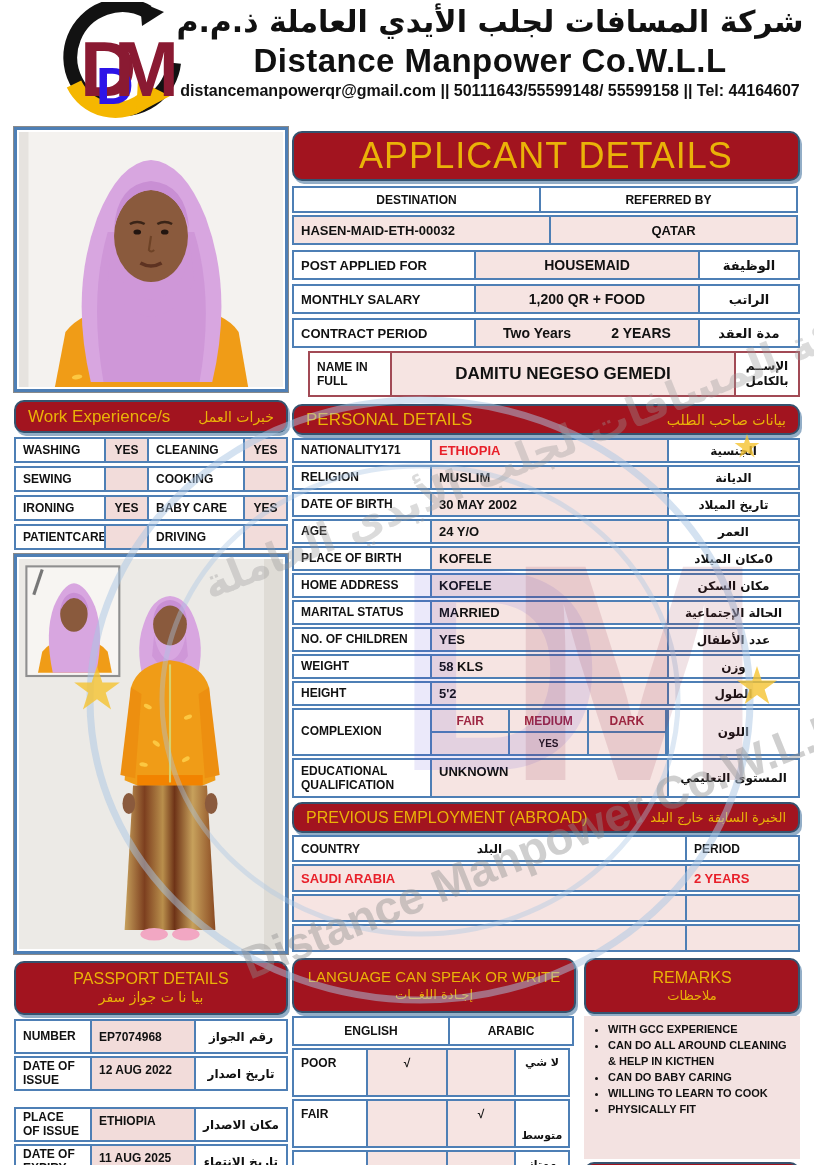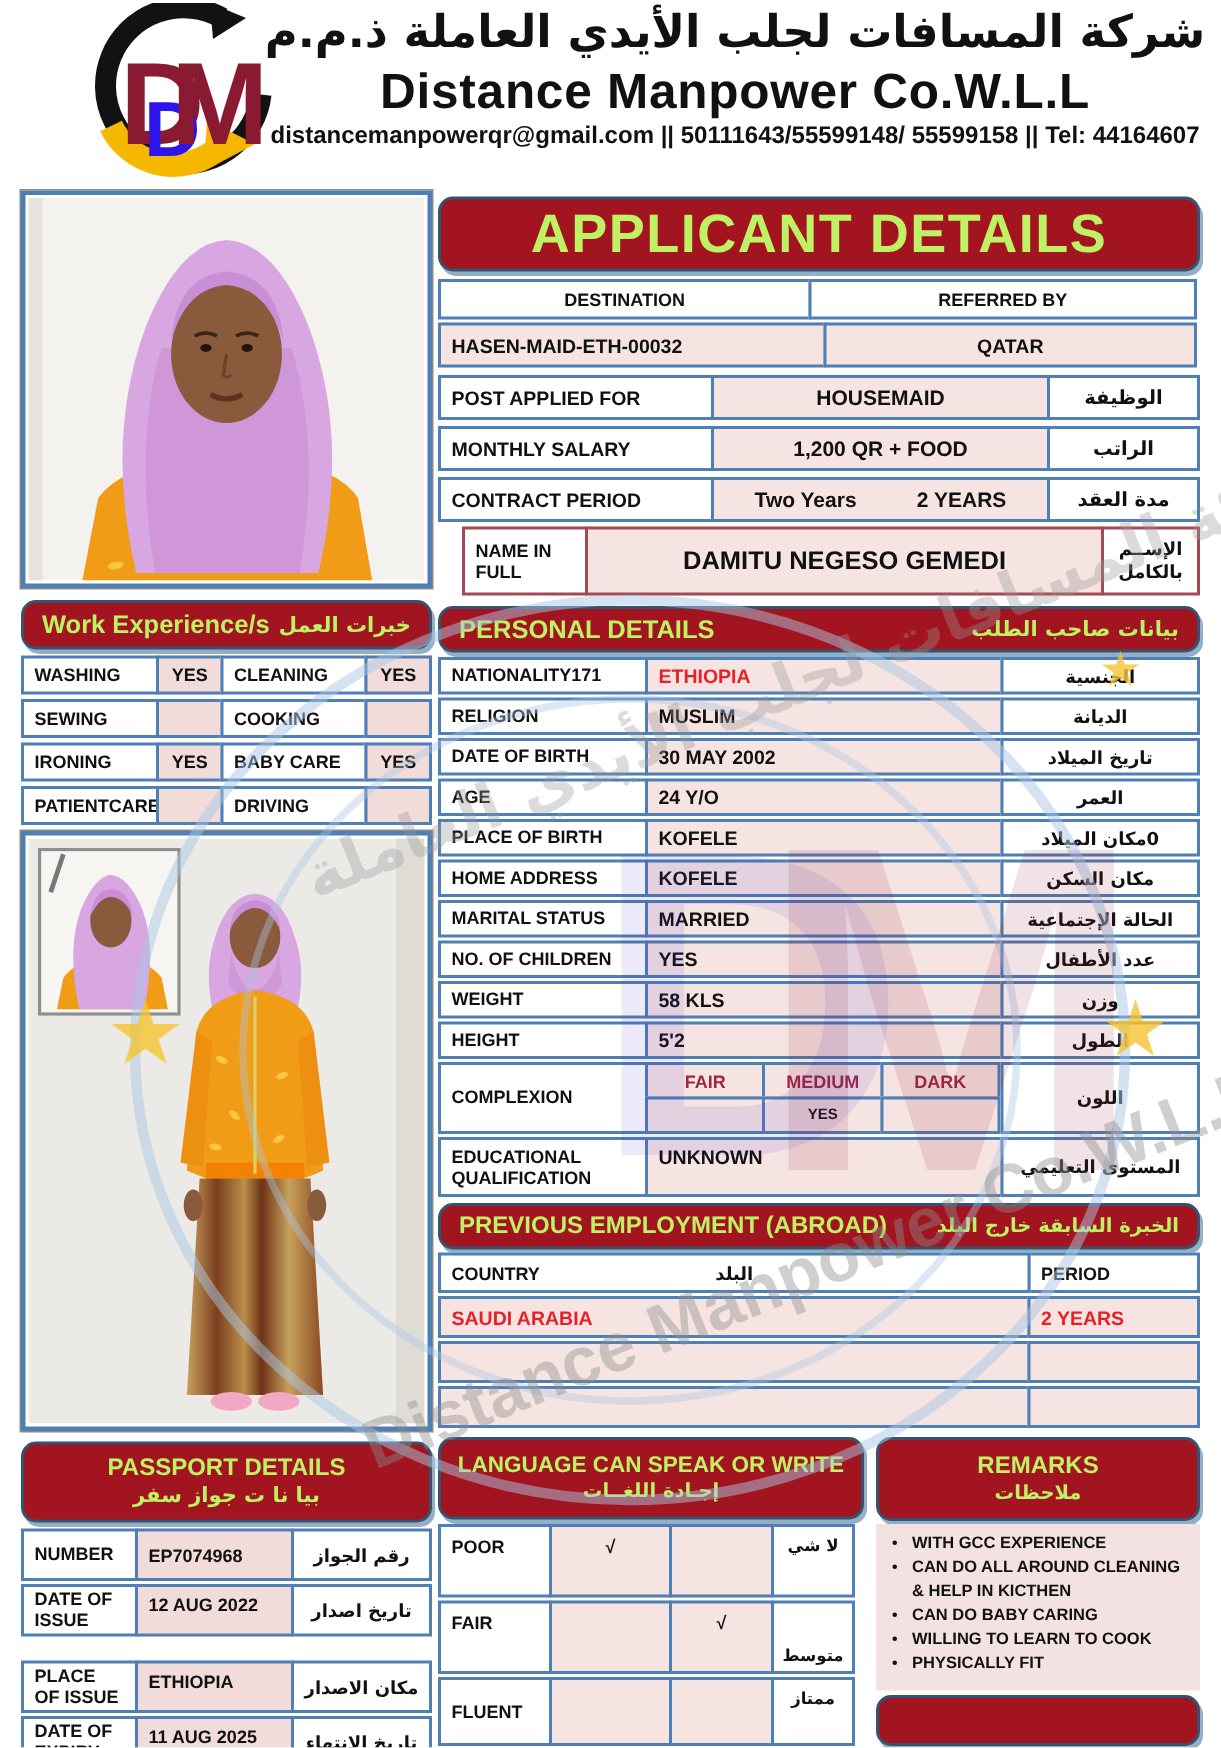--- a/index.html
+++ b/index.html
@@ -9,21 +9,21 @@
 
   
   .hdr{position:absolute;left:0;top:0;width:814px;height:126px;}
   .hdr-logo{position:absolute;left:52px;top:2px;width:136px;height:122px;}
   .hdr-text{position:absolute;left:170px;top:2px;width:640px;text-align:center;}
   .hdr-ar{font-size:30px;font-weight:bold;line-height:1.35;}
   .hdr-en{font-size:33px;font-weight:bold;line-height:1.1;letter-spacing:.5px;}
   .hdr-contact{font-size:16px;font-weight:bold;margin-top:3px;}
 
   
-  .banner{box-sizing:border-box;background:#A2141F;color:#bef264;font-weight:bold;
+  .banner{box-sizing:border-box;background:#A2141F;color:#eab308;font-weight:normal;
           border:2px solid #35536f;border-radius:10px;box-shadow:2px 3px 0 #93aec7;
           display:flex;align-items:center;}
   .banner.center{justify-content:center;text-align:center;}
   .banner.split{justify-content:space-between;padding:0 12px;}
   .banner .two-line{width:100%;text-align:center;line-height:1.25;}
 
   
   .brow{display:flex;margin-bottom:3px;}
   .cell{box-sizing:border-box;border:2px solid #4E7FB5;background:#fff;font-weight:bold;
         display:flex;align-items:center;padding:1px 7px;font-size:12px;min-height:26px;}
@@ -425,20 +425,24 @@
 
       <div class="bottom">
         <div class="lang">
           <div class="banner center lang-banner">
             <div class="two-line">
               <div>LANGUAGE CAN SPEAK OR WRITE</div>
               <div class="ar" style="font-size:13px;">إجـادة اللغــات</div>
             </div>
           </div>
           <div class="brow" style="margin-bottom:2px;">
+            <div class="cell lg-h1 c-center">ENGLISH</div>
+            <div class="cell lg-h2 c-center">ARABIC</div>
+          </div>
+          <div class="brow" style="margin-bottom:2px;">
             <div class="cell lg-l" style="align-items:flex-start;padding-top:6px;">POOR</div>
             <div class="cell lg-e pink" style="align-items:flex-start;padding-top:6px;">√</div>
             <div class="cell lg-a pink"></div>
             <div class="cell lg-ar c-center ar" style="align-items:flex-start;padding-top:6px;">لا شي</div>
           </div>
           <div class="brow" style="margin-bottom:2px;">
             <div class="cell lg-l" style="align-items:flex-start;padding-top:6px;">FAIR</div>
             <div class="cell lg-e pink"></div>
             <div class="cell lg-a pink" style="align-items:flex-start;padding-top:6px;">√</div>
             <div class="cell lg-ar c-center ar">متوسط</div>

